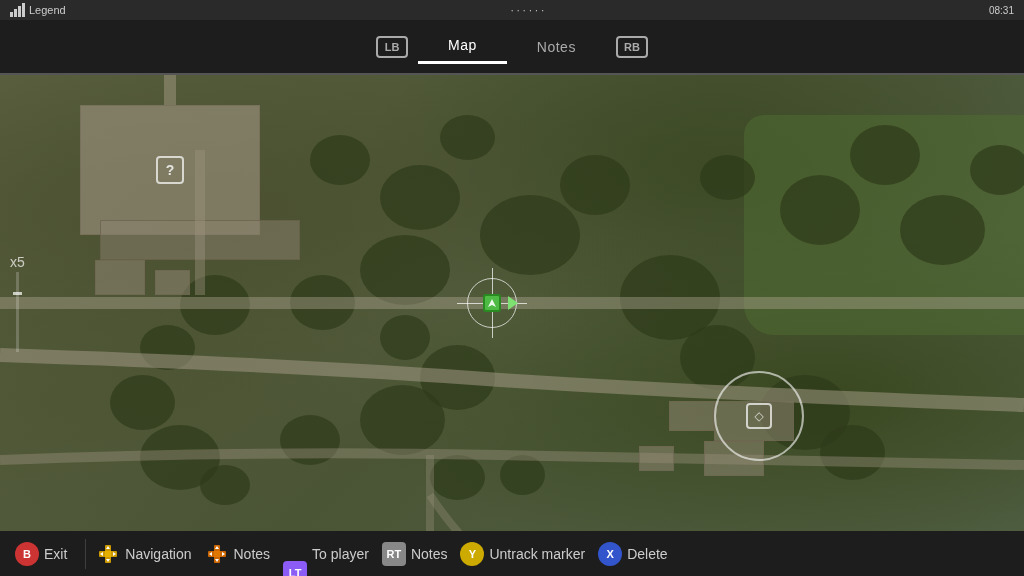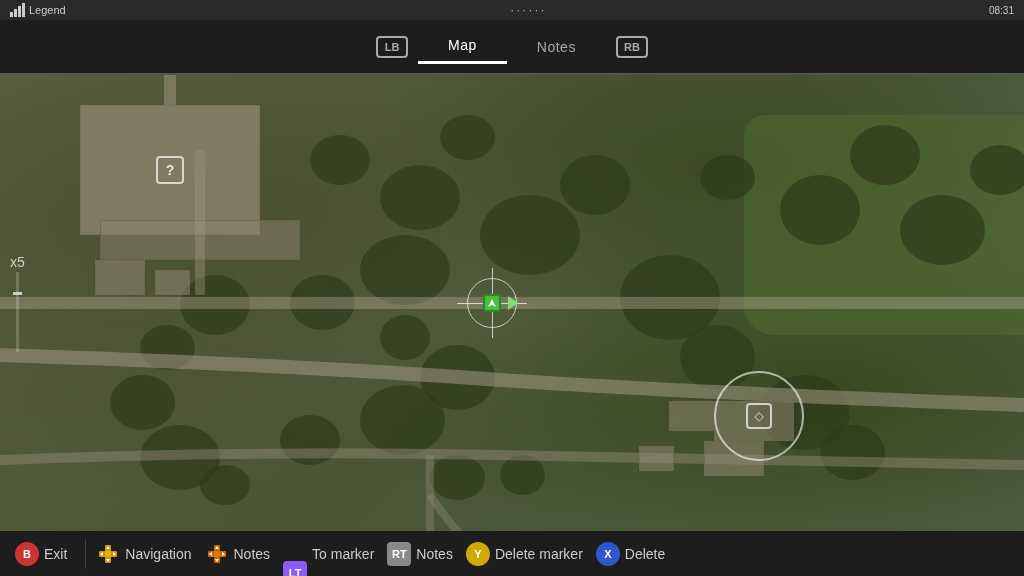--- a/index.html
+++ b/index.html
@@ -516,30 +516,30 @@
         <polygon points="12,20 10,17 14,17" fill="#fff"></polygon>
         <polygon points="4,12 7,10 7,14" fill="#fff"></polygon>
         <polygon points="20,12 17,10 17,14" fill="#fff"></polygon>
       </svg>
     </div>
     <span class="action-label">Notes</span>
   </div>
 
   <div class="action-item">
     <div class="action-btn btn-lt">LT</div>
-    <span class="action-label">To marker</span>
+    <span class="action-label">To player</span>
   </div>
 
   <div class="action-item">
     <div class="action-btn btn-rt">RT</div>
     <span class="action-label">Notes</span>
   </div>
 
   <div class="action-item">
     <div class="action-btn btn-y">Y</div>
-    <span class="action-label">Delete marker</span>
+    <span class="action-label">Untrack marker</span>
   </div>
 
   <div class="action-item">
     <div class="action-btn btn-x">X</div>
     <span class="action-label">Delete</span>
   </div>
 </div>
 
 </body></html>

